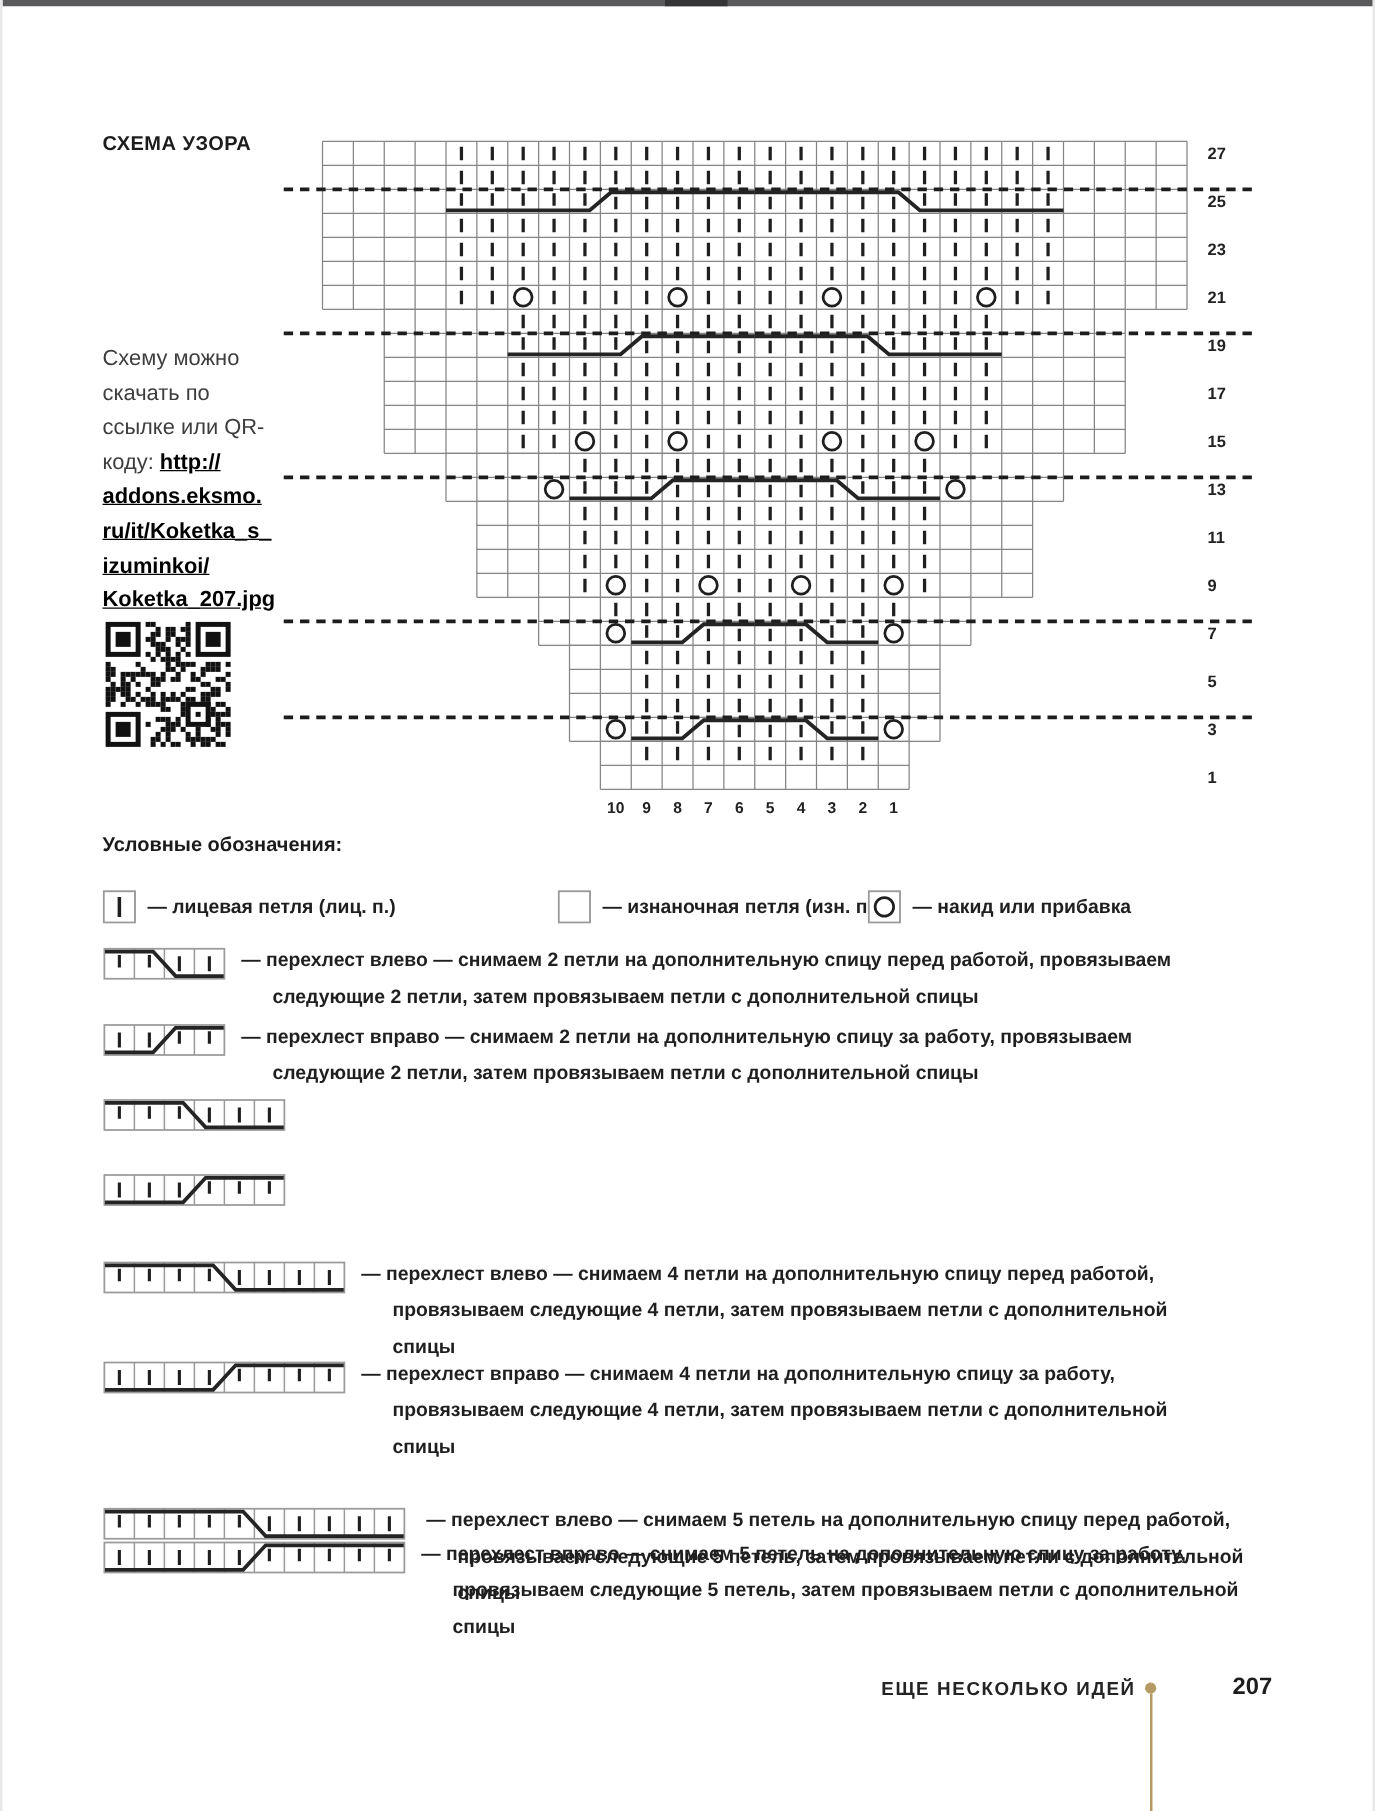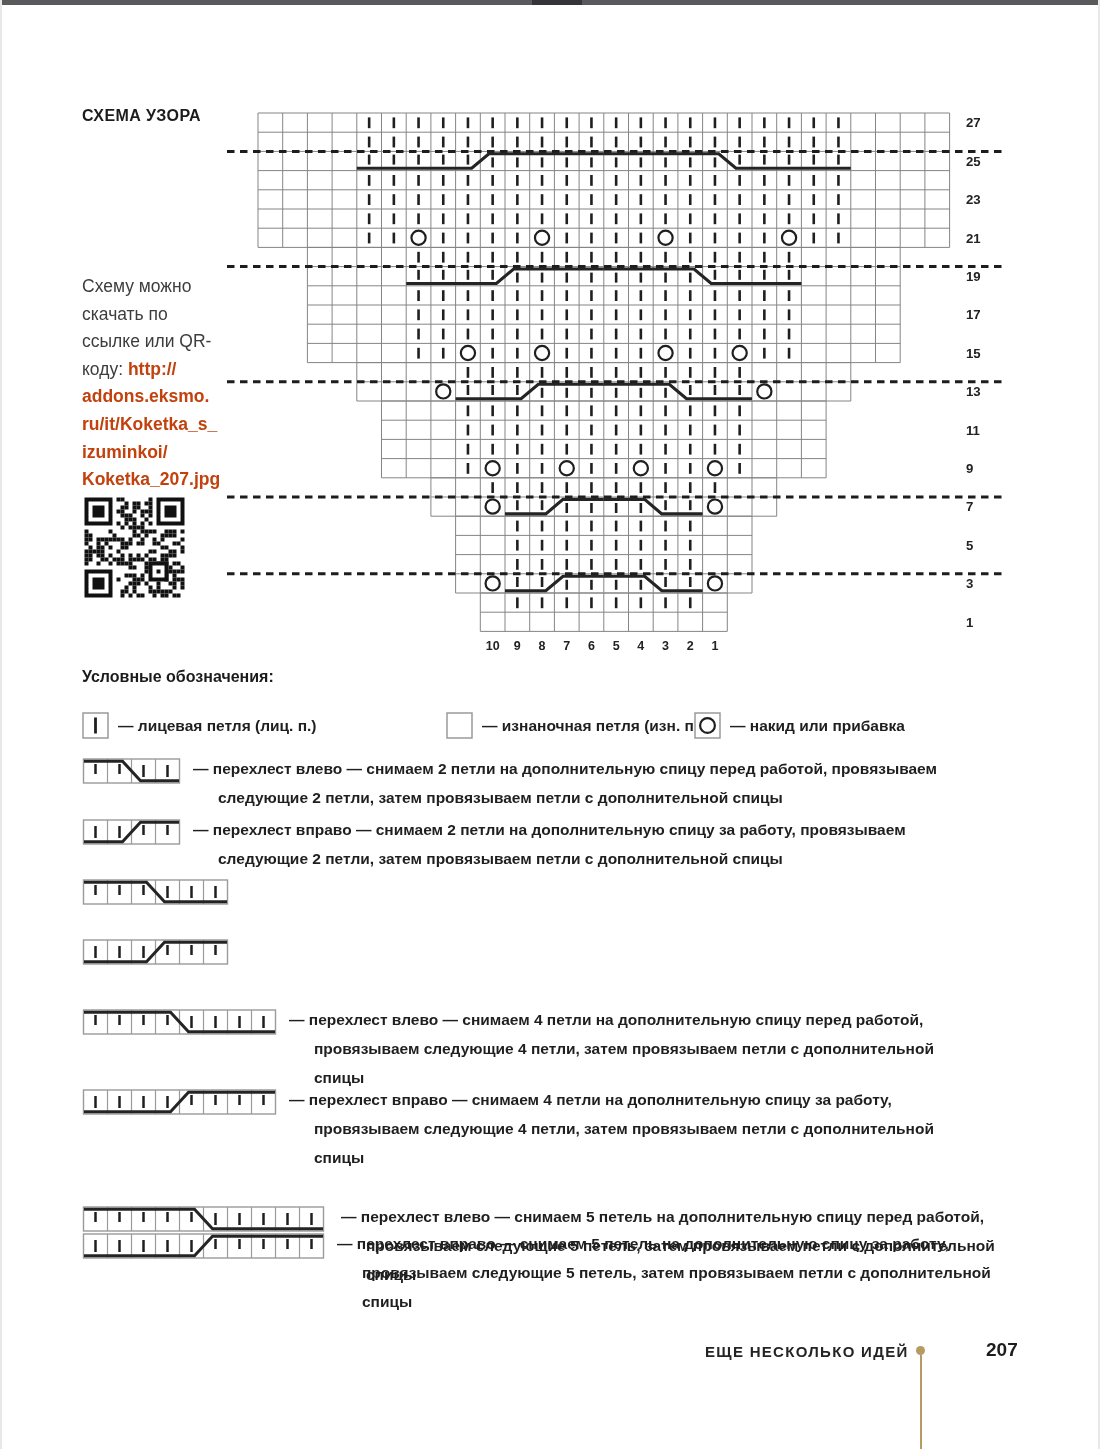--- a/index.html
+++ b/index.html
@@ -14,21 +14,21 @@
 
   .section-title{
     position:absolute; left:80px; top:107px;
     font-size:16px; font-weight:700; letter-spacing:0.4px; color:#1c1c1c;
   }
 
   .side-note{
     position:absolute; left:80px; top:273px; width:200px;
     font-size:17.5px; line-height:27.6px; color:#3d3d3d;
   }
-  .side-note b{ color:#c2410c; }
+  .side-note b{ color:#000000;text-decoration:underline; }
 
   .qr-wrap{ position:absolute; left:82px; top:497px; width:101px; height:101px; }
 
   .chart-wrap{ position:absolute; left:215px; top:105px; }
 
   .legend-title{
     position:absolute; left:80px; top:668px;
     font-size:16px; font-weight:700; color:#1b1b1b;
   }
   .basic-item{ position:absolute; top:712px; display:flex; align-items:center; gap:9px; }

